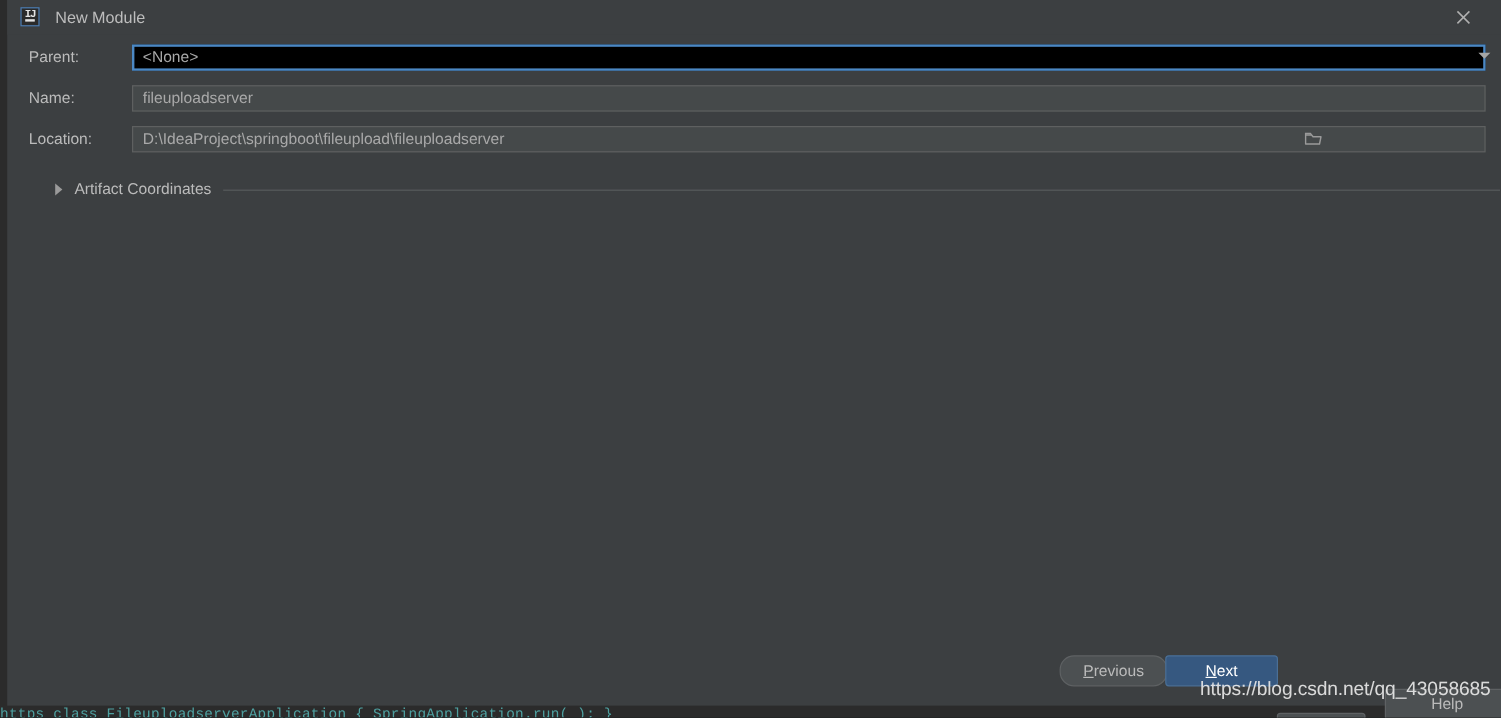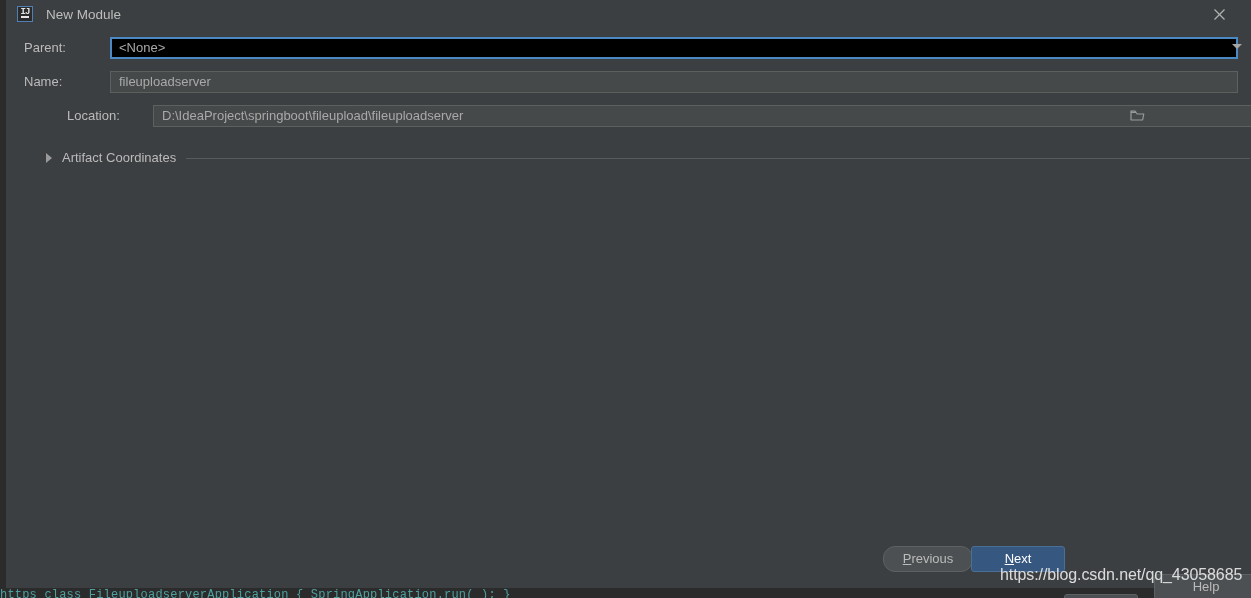--- a/index.html
+++ b/index.html
@@ -148,21 +148,21 @@
   }
   .field-folder {
     position: absolute;
     right: 7px;
     top: 4px;
     cursor: pointer;
   }
 
   #row-parent   { left: 0; top: 37px;  width: 1245px; }
   #row-name     { left: 0; top: 71px;  width: 1245px; }
-  #row-location { left: 0; top: 105px; width: 1103px; margin-left: 43px; }
+  #row-location { left: 0; top: 105px; width: 1103px; }
 
   
   #artifact-section {
     position: absolute;
     left: 16px;
     top: 149px;
     width: 1245px;
     height: 18px;
   }
   #artifact-toggle {

